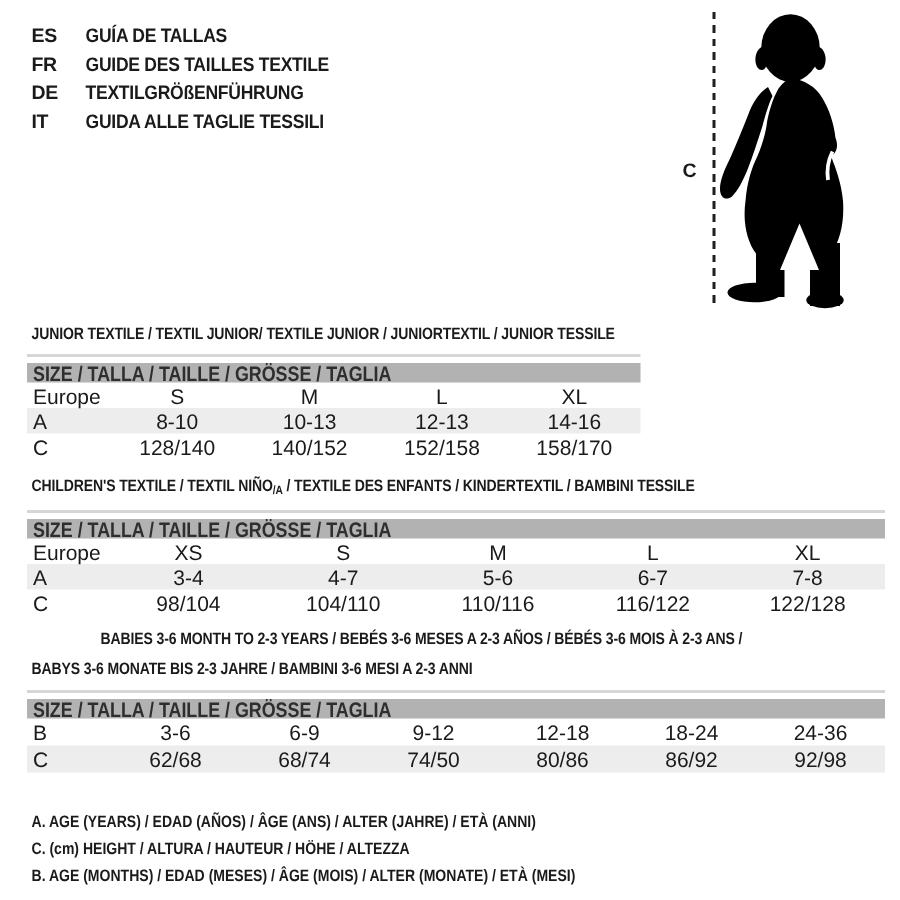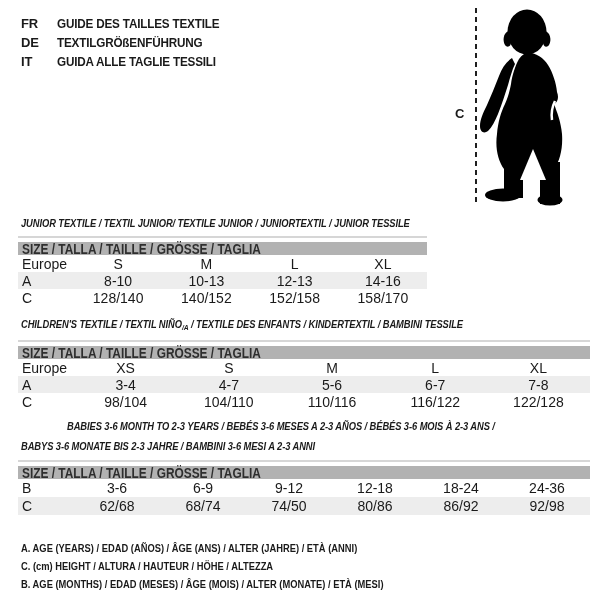--- a/index.html
+++ b/index.html
@@ -16,21 +16,21 @@
   .lang-row { display:flex; height:19px; align-items:center; font-weight:bold; font-size:13px; letter-spacing:-0.2px; }
   .lang-code { width:36px; }
 
   
   .dash-line { position:absolute; left:475px; top:8px; width:2px; height:197px;
     background:repeating-linear-gradient(to bottom,#1f1f1f 0 5px, transparent 5px 9px); }
   .c-label { position:absolute; left:455px; top:106px; font-weight:bold; font-size:13px; }
   .baby-svg { position:absolute; left:478px; top:2px; }
 
   
-  .sec-title { position:absolute; left:21px; font-weight:bold; font-size:11px; letter-spacing:-0.1px; white-space:nowrap;font-style:italic; }
+  .sec-title { position:absolute; left:21px; font-weight:bold; font-size:11px; letter-spacing:-0.1px; white-space:nowrap; }
   .sub { font-size:8px; vertical-align:-2px; }
 
   
   .tbl { position:absolute; left:18px; font-size:14px; }
   .tbl .rule { height:2px; background:#d6d6d6; margin-bottom:4px; }
   .tbl .band { height:13px; background:#b2b2b2; display:flex; align-items:center;
     padding-left:4px; font-weight:bold; color:#2e2e2e; }
   .tbl .row { display:flex; align-items:center; height:17px; }
   .tbl.h18 .row { height:18px; }
   .tbl .row.stripe { background:#ededed; }
@@ -40,20 +40,24 @@
   
   .legend { position:absolute; left:21px; top:536px; }
   .legend-line { height:18px; font-weight:bold; font-size:11px; display:flex; align-items:flex-end; }
 </style>
 </head>
 <body>
 
 <div id="canvas">
 
   <div class="lang-block">
+    <div class="lang-row">
+      <span class="lang-code">ES</span>
+      <span class="cond90">GUÍA DE TALLAS</span>
+    </div>
     <div class="lang-row">
       <span class="lang-code">FR</span>
       <span class="cond90">GUIDE DES TAILLES TEXTILE</span>
     </div>
     <div class="lang-row">
       <span class="lang-code">DE</span>
       <span class="cond90">TEXTILGRÖßENFÜHRUNG</span>
     </div>
     <div class="lang-row">
       <span class="lang-code">IT</span>

